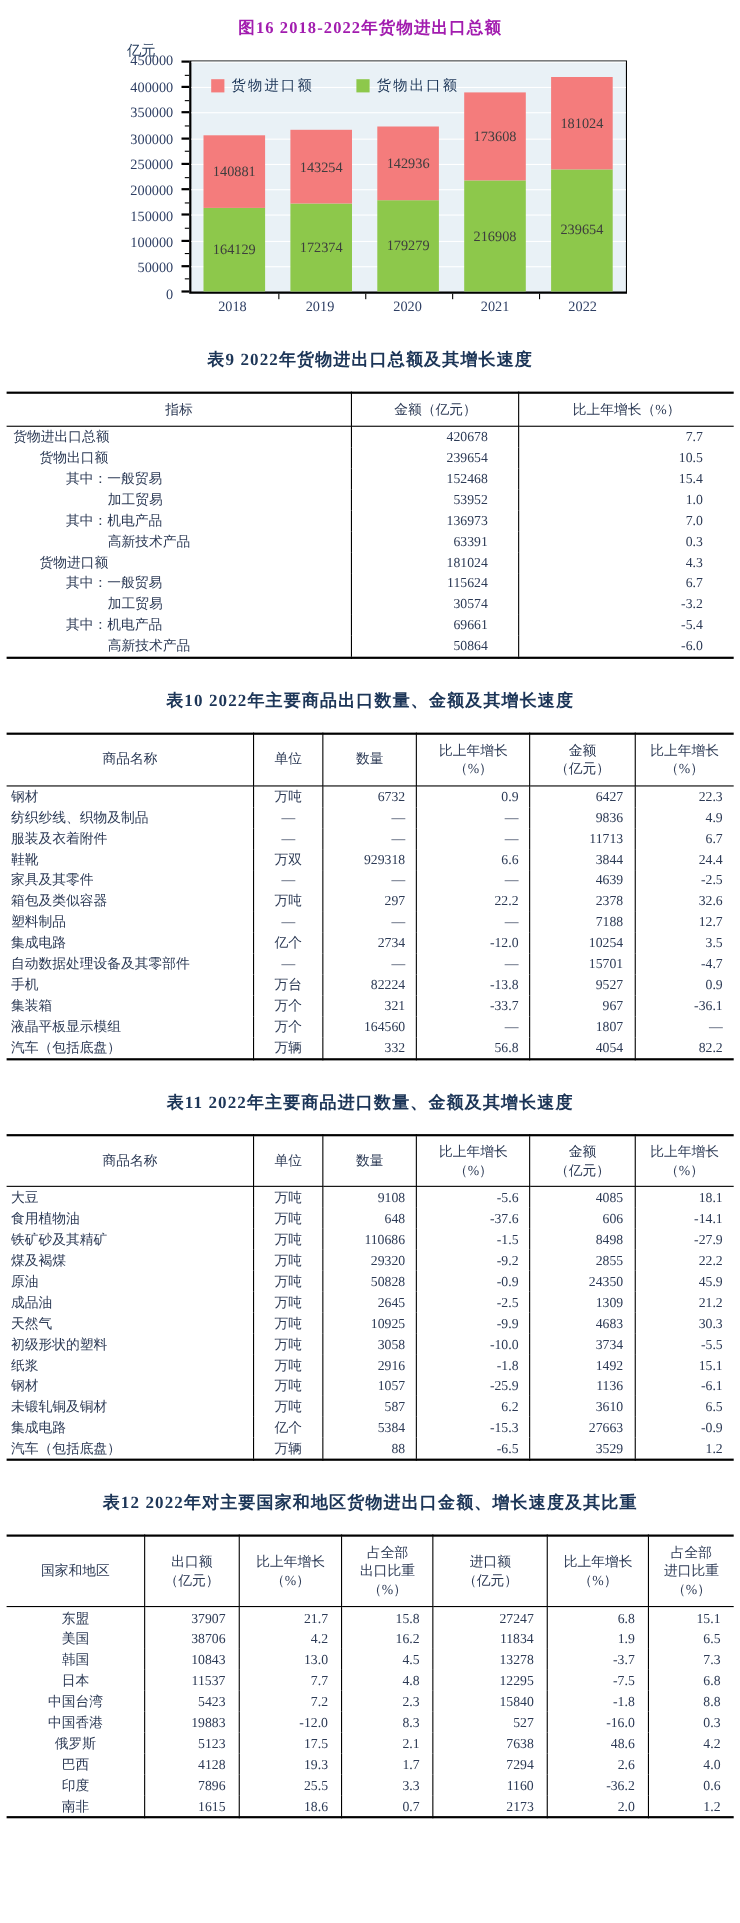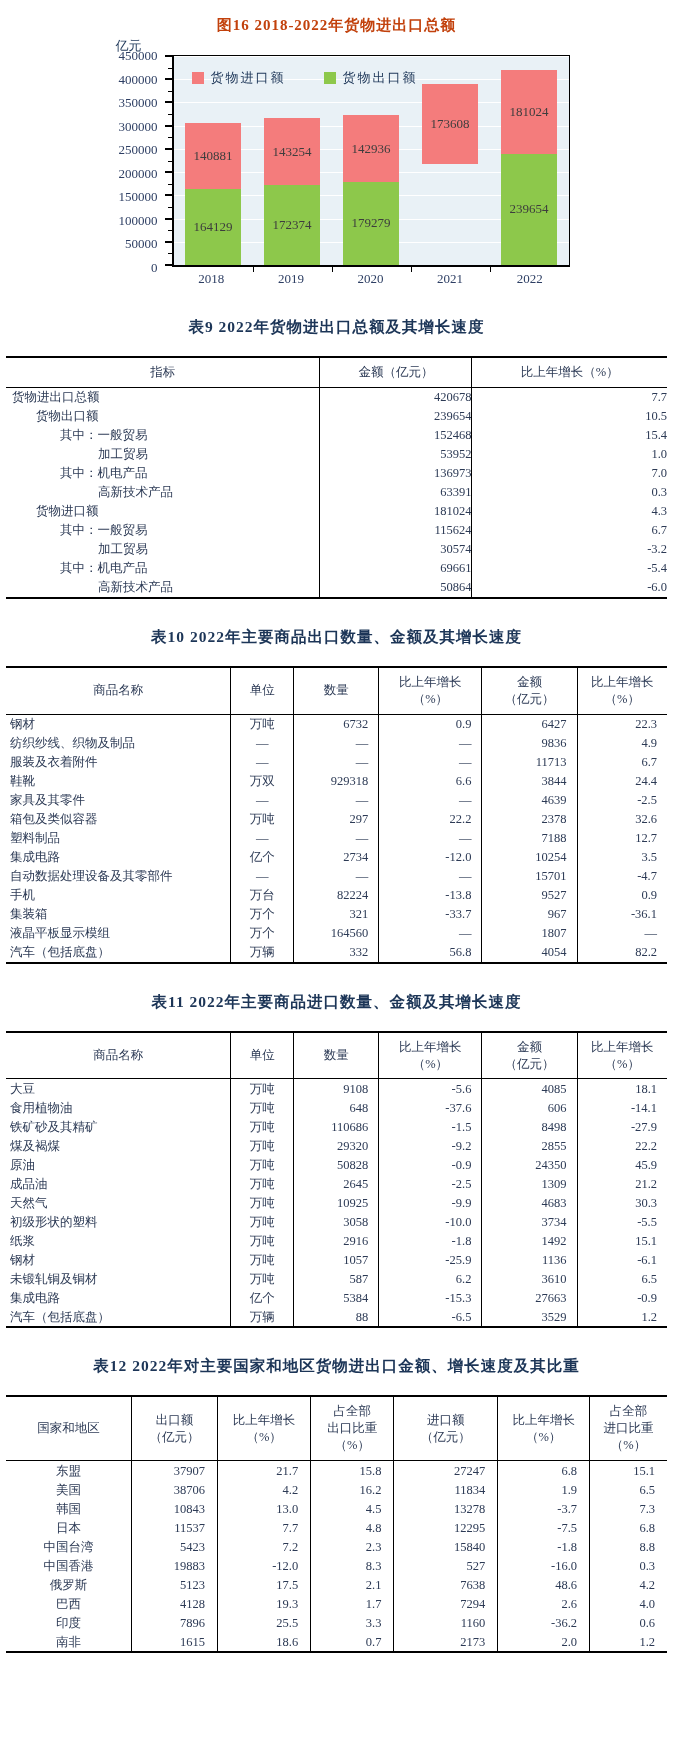--- a/index.html
+++ b/index.html
@@ -11,21 +11,21 @@
     padding: 8px 0 26px 0;
   }
   .page { width: 673px; }
 
   
   .figure { padding-top: 8px; margin-bottom: 18px; }
   .fig-title {
     text-align: center;
     font-weight: bold;
     font-size: 15px;
-    color: #c2410c;
+    color: #a21caf;
     letter-spacing: 1px;
     margin-bottom: 4px;
   }
   .fig-body { position: relative; width: 470px; margin: 0 auto; padding-top: 16px; }
   .yaxis-unit {
     position: absolute; left: 14px; top: -2px;
     font-size: 13px; color: #1c3557;
   }
   .chart-grid { position: relative; margin-left: 70px; width: 398px; height: 212px; }
   .yaxis { position: absolute; left: -70px; top: 0; bottom: 0; width: 62px; }
@@ -99,21 +99,21 @@
     font-size: 12.5px;
     color: #2c3a55;
     line-height: 16px;
     padding: 1.5px 4px;
     overflow: hidden;
     white-space: nowrap;
   }
   td.al-left   { text-align: left;  padding-left: 8px; }
   td.al-center { text-align: center; }
   td.al-right  { text-align: right; }
-  .t9 td.al-right  { padding-right: 0; }
+  .t9 td.al-right  { padding-right: 28px; }
   .t10 td.al-right { padding-right: 10px; }
   .t12 td.al-right { padding-right: 12px; }
 </style>
 </head>
 <body>
 
 <div class="page">
 
   <section class="figure">
     <div class="fig-title">图16  2018-2022年货物进出口总额</div>
@@ -191,20 +191,23 @@
             <div class="slot" style="left: 40%; width: 20%;">
               <div class="seg" style="background: rgb(141, 200, 75); bottom: 0%; height: 39.8398%;">
                 <div class="seg-label">179279</div>
               </div>
               <div class="seg" style="background: rgb(244, 124, 124); bottom: 39.8398%; height: 31.7636%;">
                 <div class="seg-label">142936</div>
               </div>
             </div>
             <div class="xtick" style="left: 40%;"></div>
             <div class="slot" style="left: 60%; width: 20%;">
+              <div class="seg" style="background: rgb(141, 200, 75); bottom: 0%; height: 48.2018%;">
+                <div class="seg-label">216908</div>
+              </div>
               <div class="seg" style="background: rgb(244, 124, 124); bottom: 48.2018%; height: 38.5796%;">
                 <div class="seg-label">173608</div>
               </div>
             </div>
             <div class="xtick" style="left: 60%;"></div>
             <div class="slot" style="left: 80%; width: 20%;">
               <div class="seg" style="background: rgb(141, 200, 75); bottom: 0%; height: 53.2564%;">
                 <div class="seg-label">239654</div>
               </div>
               <div class="seg" style="background: rgb(244, 124, 124); bottom: 53.2564%; height: 40.2276%;">

